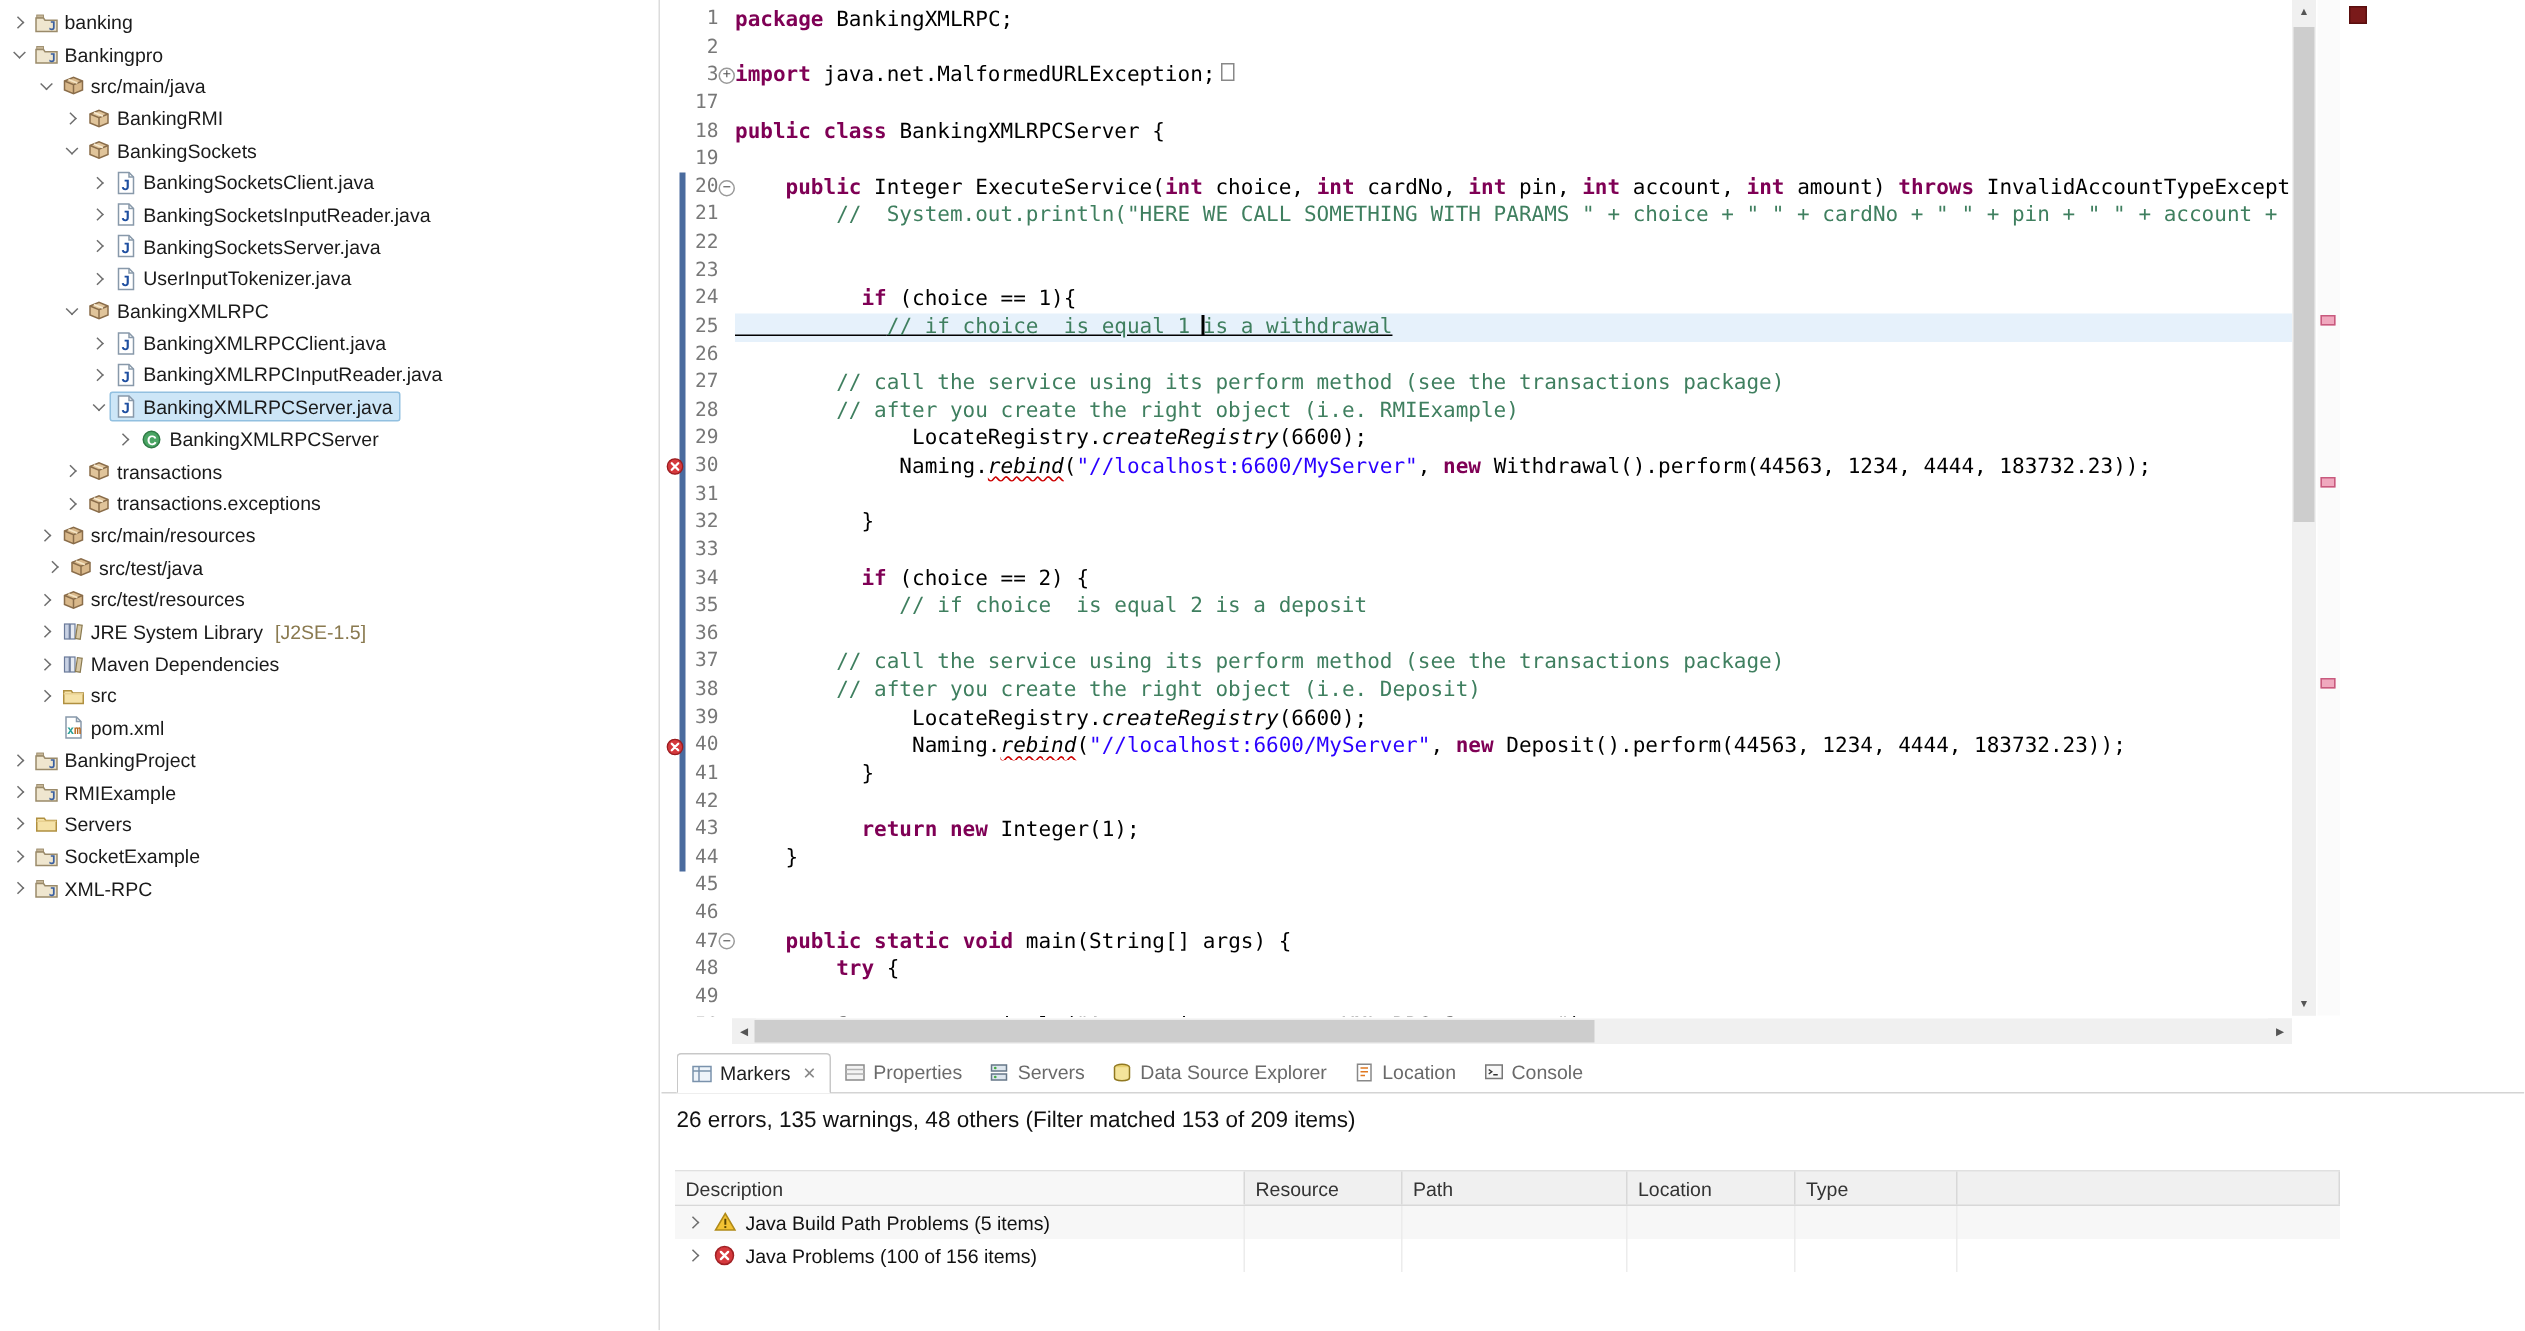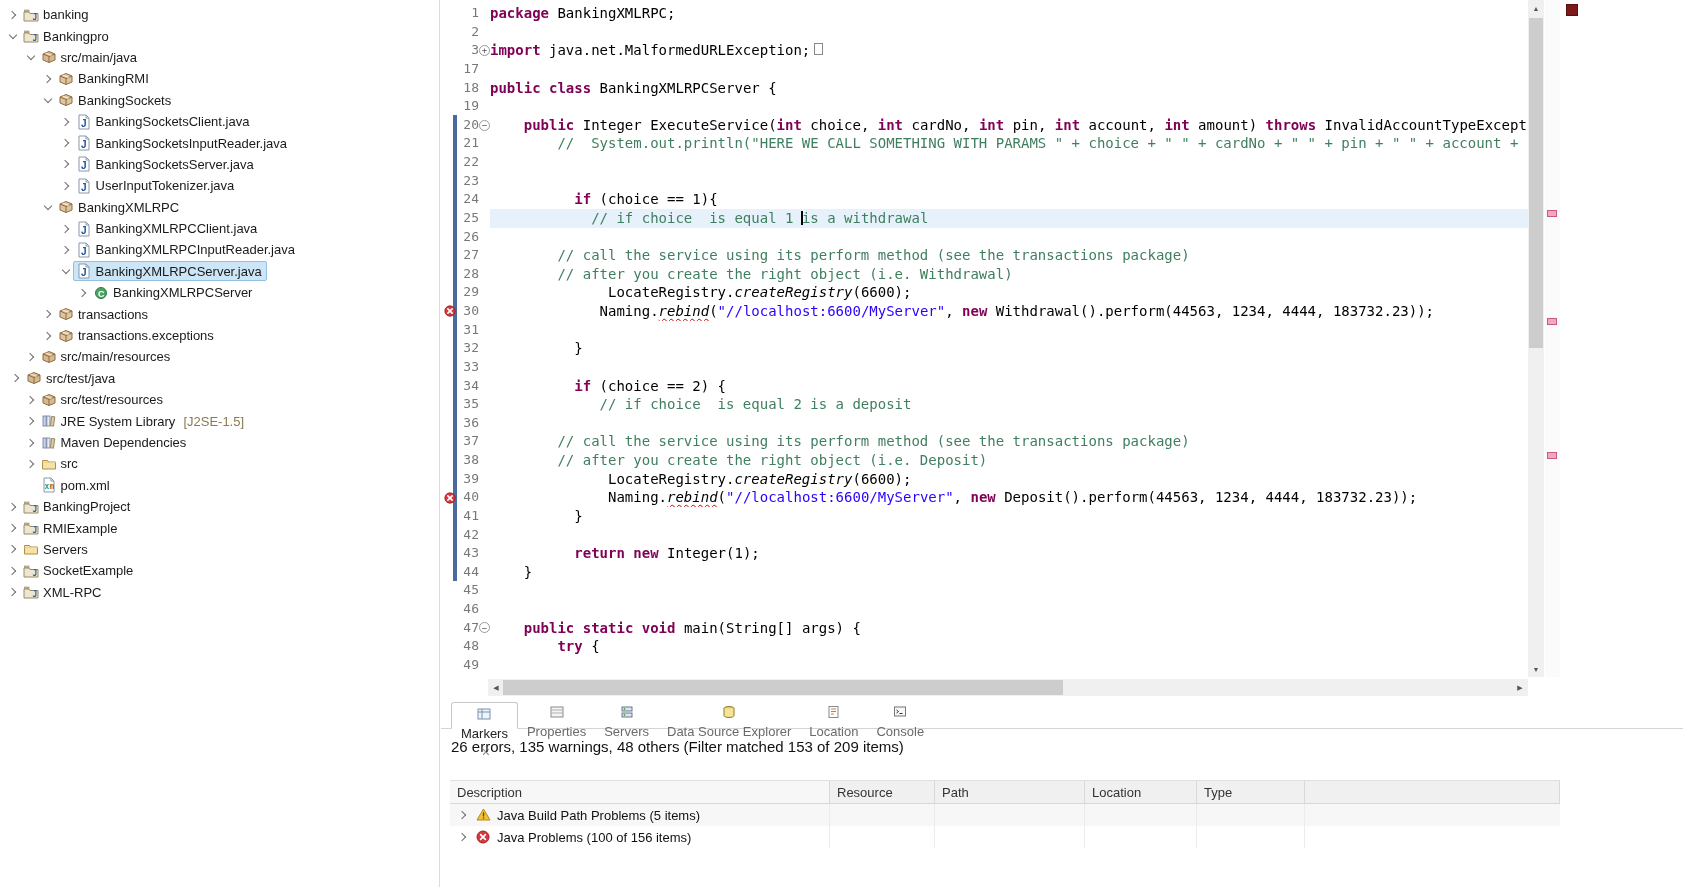--- a/index.html
+++ b/index.html
@@ -24,21 +24,21 @@
   
   #editor{position:absolute;left:441px;top:0;width:1242px;height:700px;background:#fff;}
   #lines{position:absolute;left:0;top:4px;width:1087px;height:674px;overflow:hidden;}
   .line{display:flex;height:18.63px;line-height:18.63px;font-family:"DejaVu Sans Mono",monospace;font-size:14px;}
   .ann{width:18px;flex:none;display:inline-flex;align-items:center;justify-content:center;position:relative;z-index:2;}
   .num{width:20px;flex:none;text-align:right;color:#787878;font-size:13px;}
   .fold{width:11px;flex:none;display:inline-flex;align-items:center;justify-content:center;}
   .fglyph{width:9px;height:9px;border:1px solid #9a9a9a;border-radius:50%;background:#fff;color:#555;
           font-size:9px;display:flex;align-items:center;justify-content:center;font-family:"DejaVu Sans Mono",monospace;}
   .codecell{flex:1;white-space:pre;overflow:hidden;color:#000;}
-  .curline{background:var(--cur,#e6f1fb);}
+  .curline{background:var(--cur,#e6f1fb);text-decoration:underline;}
   .tk{color:var(--kw,#7f0055);font-weight:bold;}
   .tc{color:var(--com,#3f7f5f);}
   .ts{color:var(--str,#2a00ff);}
   .ti{font-style:italic;}
   .tie{font-style:italic;text-decoration:underline wavy #cc0000 1px;text-underline-offset:2px;}
   .cursor{display:inline-block;width:1.5px;height:14px;background:#000;vertical-align:-2px;margin:0 -0.75px;}
   .cbox{display:inline-block;width:7px;height:10px;border:1px solid #888;margin-left:4px;vertical-align:0px;background:#fff;}
   .gerr{width:12px;height:12px;display:inline-flex;}
   #range-bar{position:absolute;left:12px;top:115px;width:4px;height:466px;background:var(--range,#4a6b9e);z-index:1;}
 
@@ -50,21 +50,21 @@
   #overview{position:absolute;left:1104px;top:0;width:15px;height:677px;background:#fbfbfb;}
   .ovm{position:absolute;left:2px;width:10px;height:7px;background:var(--ovm,#f0a8be);border:1px solid #c85a7e;box-sizing:border-box;}
   #status-square{position:absolute;left:1125px;top:4px;width:12px;height:12px;background:#7a1a1a;border:1px solid #5a0f0f;box-sizing:border-box;}
   #hscroll{position:absolute;left:47px;top:679px;width:1040px;height:17px;background:#f0f0f0;}
   #hscroll .left{left:0;top:0;height:17px;}  #hscroll .right{right:0;top:0;height:17px;}
   .hthumb{position:absolute;left:15px;top:1px;width:560px;height:15px;background:#cdcdcd;}
 
   
   #bottom{position:absolute;left:441px;top:700px;width:1242px;height:187px;background:#fff;}
   #tabbar{display:flex;align-items:flex-end;height:29px;padding-left:10px;border-bottom:1px solid #d4d4d4;box-sizing:border-box;}
-  .vtab{display:inline-flex;align-items:center;gap:5px;padding:4px 9px;font-size:13px;color:#6a6a6a;height:27px;box-sizing:border-box;white-space:nowrap;flex-direction:column;}
+  .vtab{display:inline-flex;align-items:center;gap:5px;padding:4px 9px;font-size:13px;color:#6a6a6a;height:27px;box-sizing:border-box;white-space:nowrap;}
   .vtab.vsel{background:#fff;border:1px solid #c8c8c8;border-bottom:1px solid #fff;border-radius:3px 3px 0 0;color:#222;margin-bottom:-1px;}
   .tabicon{width:14px;height:14px;display:inline-flex;}
   .tclose{color:#888;font-size:11px;margin-left:3px;cursor:default;}
   #summary{padding:9px 0 5px 10px;font-size:15px;color:#111;}
   #mtable{position:relative;margin-left:9px;width:1110px;font-size:13px;}
   #mhead{display:flex;height:24px;background:#f0f0f0;border-top:1px solid #e0e0e0;border-bottom:1px solid #d8d8d8;box-sizing:border-box;margin-top:20px;}
   .hcell{display:flex;align-items:center;padding-left:7px;border-right:1px solid #d8d8d8;box-sizing:border-box;color:#333;overflow:hidden;}
   .hcell.first{background:#f7f7f7;}
   #mrows{position:relative;}
   .mrow{display:flex;align-items:center;height:22px;padding-left:6px;gap:6px;box-sizing:border-box;}
@@ -326,21 +326,21 @@
           <span class="ticon">
             <svg width="16" height="16" viewBox="0 0 16 16">
               <path d="M2 5l6-2.5L14 5v6l-6 2.5L2 11z" fill="#d9b88a" stroke="#8a6d4a"></path>
               <path d="M2 5l6 2.5L14 5M8 7.5V13.5" stroke="#8a6d4a" fill="none"></path>
               <path d="M4.6 4l6 2.4" stroke="#f4e4c4" stroke-width="1.2" fill="none"></path>
             </svg>
           </span>
           <span class="tlabel">src/main/resources</span>
         </span>
       </div>
-      <div class="trow" style="padding-left: 9px;">
+      <div class="trow" style="padding-left: 29px;">
         <span class="chevbox">
           <span class="chev collapsed"></span>
         </span>
         <span class="tbody">
           <span class="ticon">
             <svg width="16" height="16" viewBox="0 0 16 16">
               <path d="M2 5l6-2.5L14 5v6l-6 2.5L2 11z" fill="#d9b88a" stroke="#8a6d4a"></path>
               <path d="M2 5l6 2.5L14 5M8 7.5V13.5" stroke="#8a6d4a" fill="none"></path>
               <path d="M4.6 4l6 2.4" stroke="#f4e4c4" stroke-width="1.2" fill="none"></path>
             </svg>
@@ -586,21 +586,21 @@
         <div class="line">
           <span class="ann"></span>
           <span class="num">27</span>
           <span class="fold"></span>
           <span class="codecell"><span class="tp">        </span><span class="tc">// call the service using its perform method (see the transactions package)</span></span>
         </div>
         <div class="line">
           <span class="ann"></span>
           <span class="num">28</span>
           <span class="fold"></span>
-          <span class="codecell"><span class="tp">        </span><span class="tc">// after you create the right object (i.e. Withdrawal)</span></span>
+          <span class="codecell"><span class="tp">        </span><span class="tc">// after you create the right object (i.e. RMIExample)</span></span>
         </div>
         <div class="line">
           <span class="ann"></span>
           <span class="num">29</span>
           <span class="fold"></span>
           <span class="codecell"><span class="tp">              LocateRegistry.</span><span class="ti">createRegistry</span><span class="tp">(6600);</span></span>
         </div>
         <div class="line">
           <span class="ann">
             <span class="gerr">

